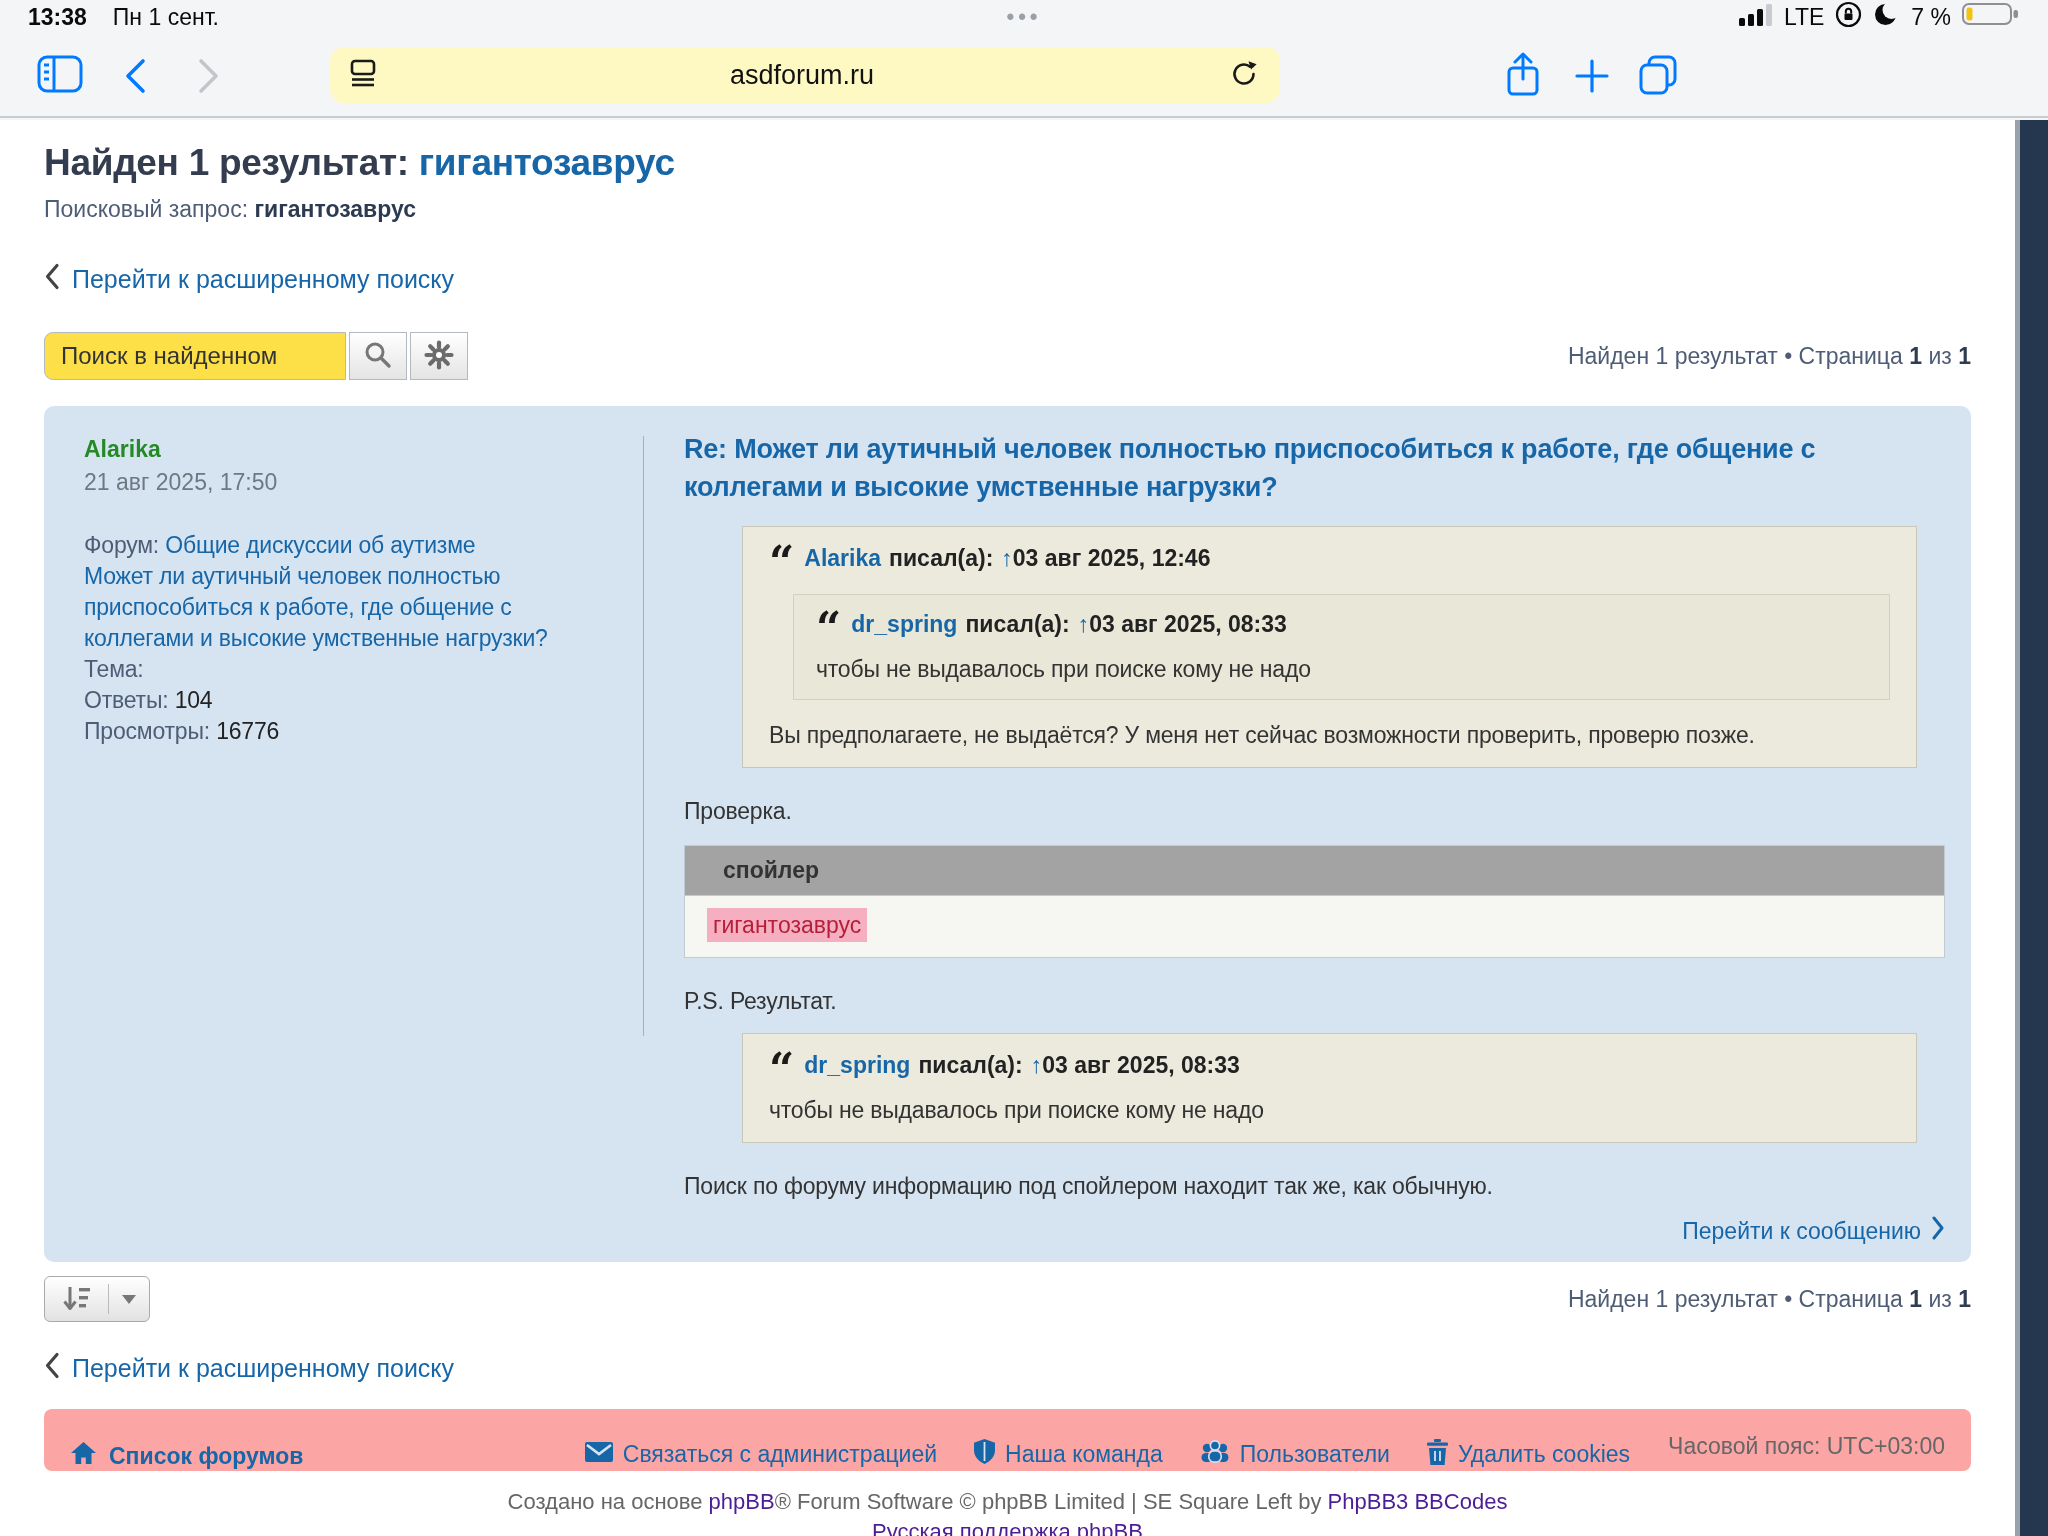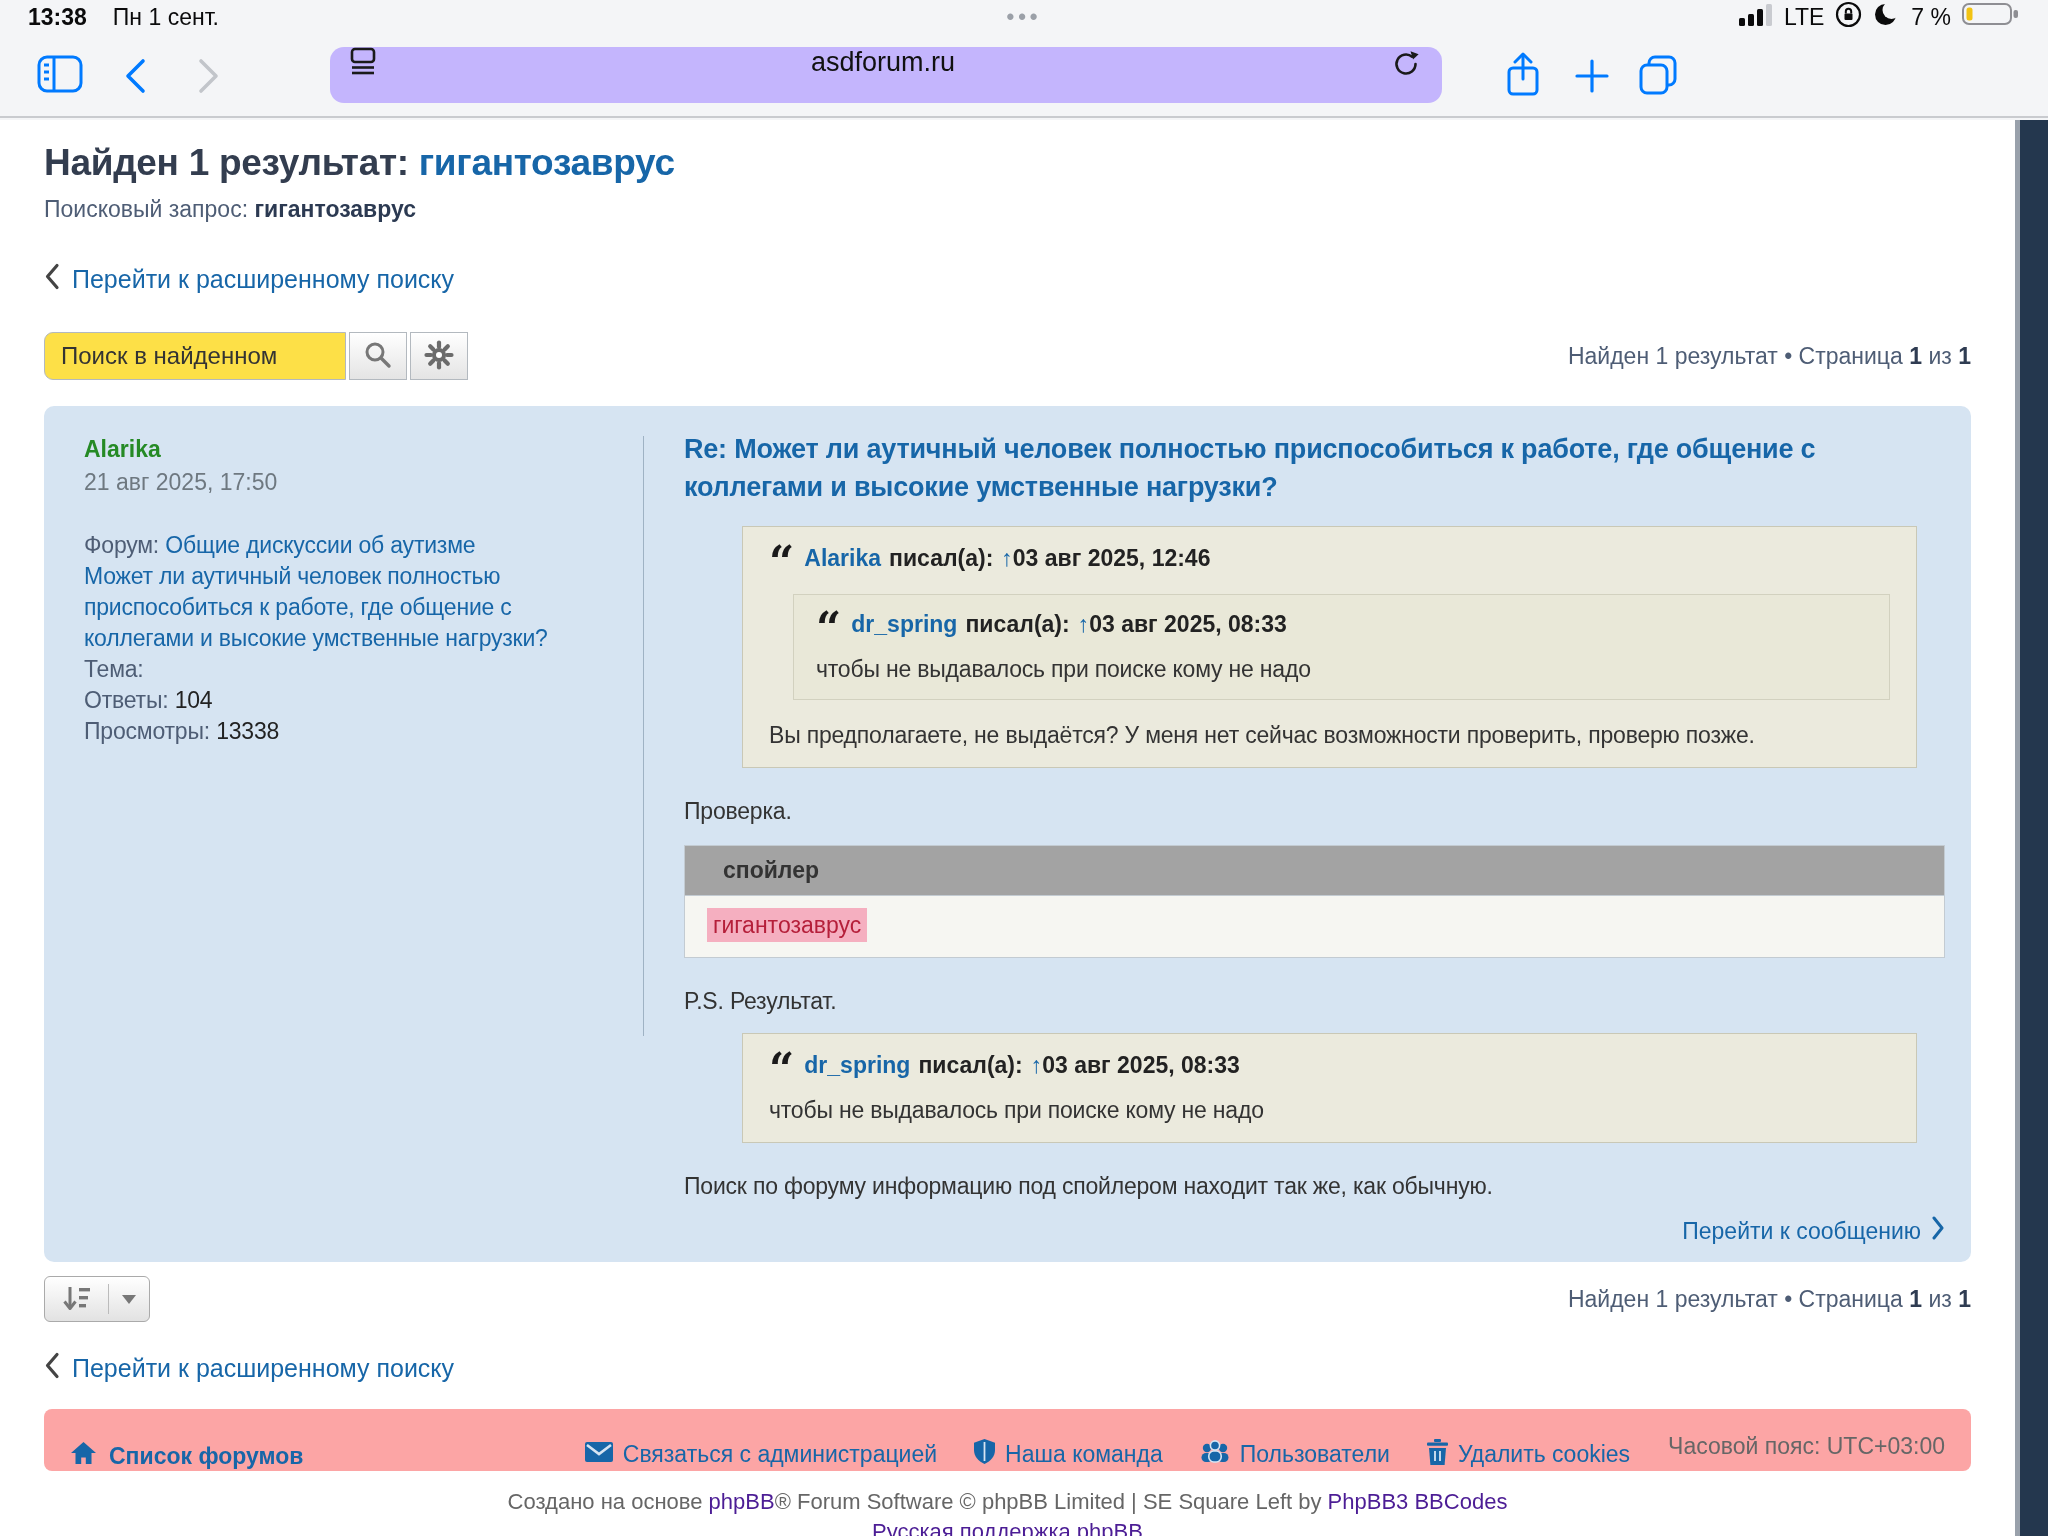--- a/index.html
+++ b/index.html
@@ -15,21 +15,21 @@
   .sb-right { margin-left:auto; display:flex; align-items:center; gap:11px; }
   .sb-lte { font-size:23px; font-weight:500; }
   .sb-batt-pct { font-size:23px; }
 
   
   .toolbar { position:absolute; top:34px; left:0; width:100%; height:84px; background:#F4F5F7; border-bottom:2px solid #C9CBCF; }
   .tb-btn { position:absolute; display:flex; align-items:center; justify-content:center; background:none; border:none; cursor:pointer; }
   .btn-sidebar { left:36px; top:18px; width:48px; height:44px; }
   .btn-back { left:118px; top:22px; width:34px; height:40px; }
   .btn-forward { left:192px; top:22px; width:34px; height:40px; }
-  .url-bar { position:absolute; left:330px; top:13px; width:1112px; height:56px; background:#c4b5fd; border-radius:14px; display:flex; align-items:flex-start; padding:0 18px; }
+  .url-bar { position:absolute; left:330px; top:13px; width:950px; height:56px; background:#fef9c3; border-radius:14px; display:flex; align-items:center; padding:0 18px; }
   .url-text { flex:1; text-align:center; font-size:27px; color:#111; }
   .btn-reload { width:36px; height:36px; background:none; border:none; cursor:pointer; }
   .btn-share { left:1500px; top:16px; width:46px; height:50px; }
   .btn-plus { left:1570px; top:20px; width:44px; height:44px; }
   .btn-tabs { left:1634px; top:18px; width:48px; height:46px; }
 
   
   .web-area { position:absolute; top:120px; left:0; right:0; bottom:0; background:#24374E; }
   .page { position:absolute; top:0; left:0; bottom:0; width:2020px; background:#fff; border-right:5px solid #99A1AB; overflow:hidden; padding:12px 44px 0 44px; }
 
@@ -256,21 +256,21 @@
       <div class="result-panel">
         <div class="left-col">
           <div class="left-inner">
             <div class="author">Alarika</div>
             <div class="post-date">21 авг 2025, 17:50</div>
             <div class="meta">
               <div><span class="lbl">Форум:</span> <a class="lnk">Общие дискуссии об аутизме</a></div>
               <div><a class="lnk">Может ли аутичный человек полностью приспособиться к работе, где общение с коллегами и высокие умственные нагрузки?</a></div>
               <div><span class="lbl">Тема:</span></div>
               <div><span class="lbl">Ответы:</span> <span class="val">104</span></div>
-              <div><span class="lbl">Просмотры:</span> <span class="val">13338</span></div>
+              <div><span class="lbl">Просмотры:</span> <span class="val">16776</span></div>
             </div>
           </div>
         </div>
 
         <div class="right-col">
           <div class="post-title">Re: Может ли аутичный человек полностью приспособиться к работе, где общение с коллегами и высокие умственные нагрузки?</div>
 
           <blockquote class="bq">
             <div class="q-head">
               <span class="qmark">“</span><a class="q-author">Alarika</a><span class="q-wrote">писал(а):</span><a class="q-arrow">↑</a><span class="q-date">03 авг 2025, 12:46</span>

